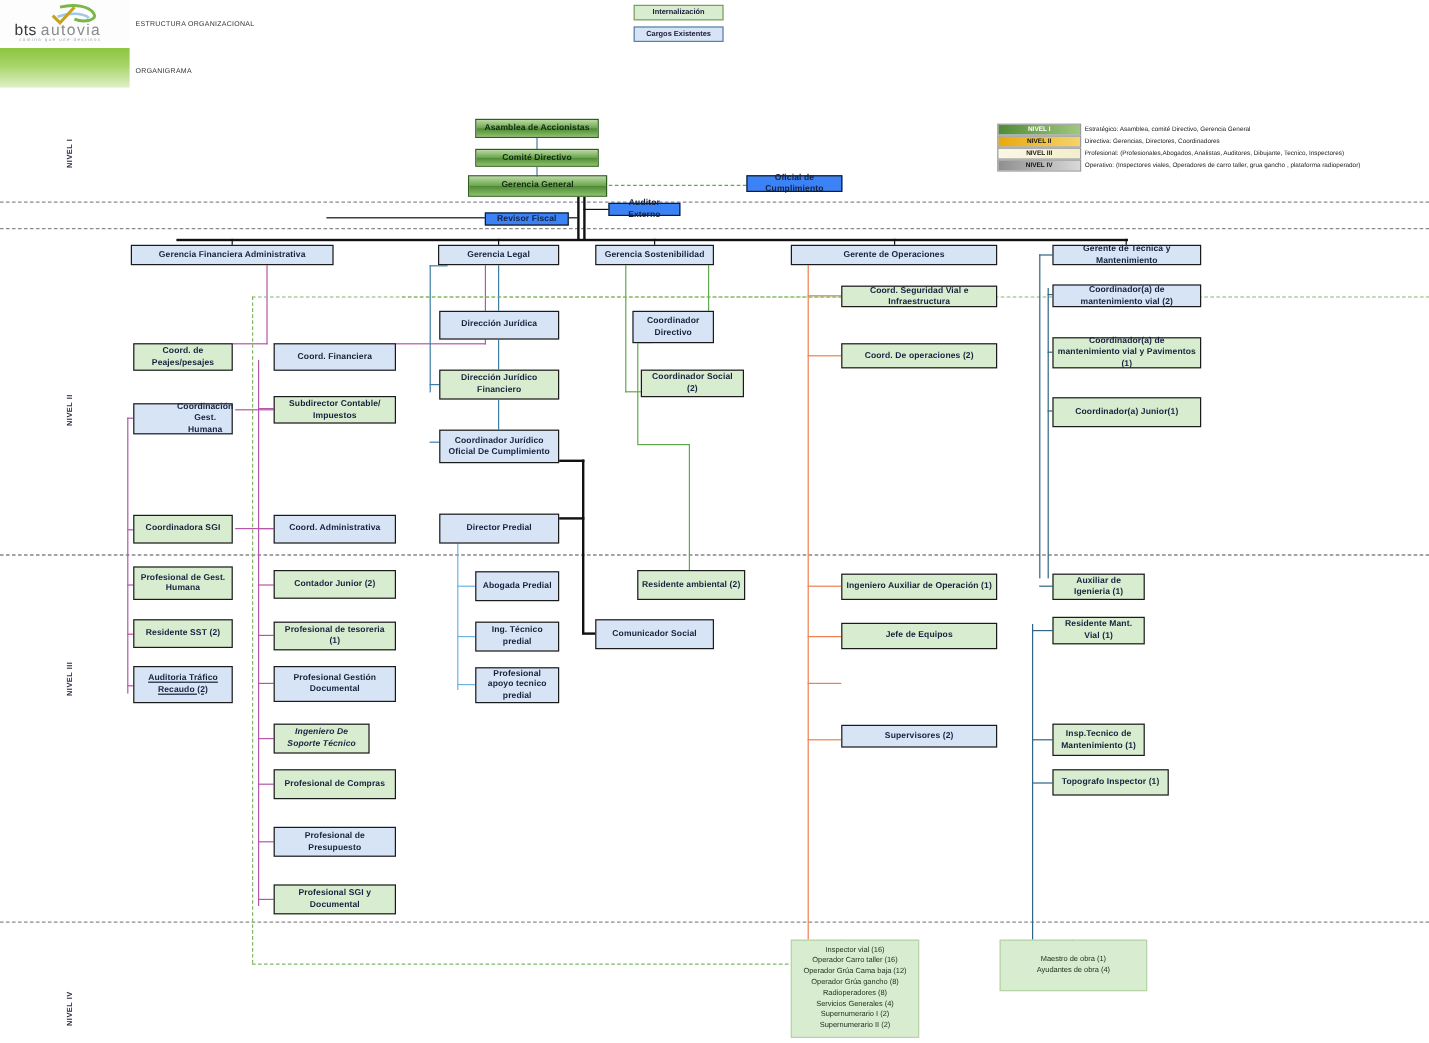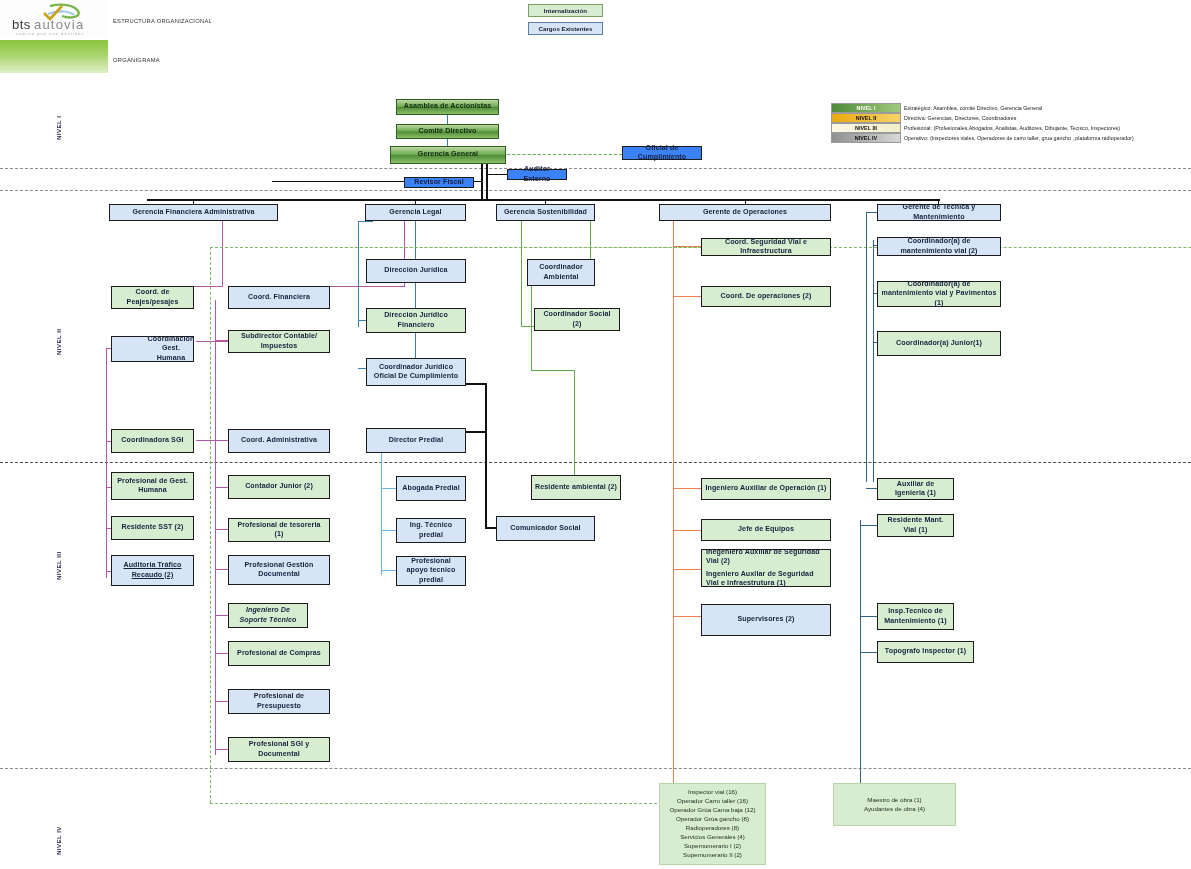--- a/index.html
+++ b/index.html
@@ -288,34 +288,30 @@
   <div class="node green" style="left:228px;top:737px;width:102px;height:25px;">Profesional SGI y Documental</div>
 
   <div class="node blue" style="left:366px;top:259px;width:100px;height:24px;">Dirección Jurídica</div>
   <div class="node green" style="left:366px;top:308px;width:100px;height:25px;">Dirección Jurídico Financiero</div>
   <div class="node blue" style="left:366px;top:358px;width:100px;height:28px;">Coordinador Jurídico Oficial De Cumplimiento</div>
   <div class="node blue" style="left:366px;top:428px;width:100px;height:25px;">Director Predial</div>
   <div class="node blue" style="left:396px;top:476px;width:70px;height:25px;">Abogada Predial</div>
   <div class="node blue" style="left:396px;top:518px;width:70px;height:25px;">Ing. Técnico predial</div>
   <div class="node blue" style="left:396px;top:556px;width:70px;height:30px;">Profesional apoyo tecnico predial</div>
 
-  <div class="node blue" style="left:527px;top:259px;width:68px;height:27px;">Coordinador Ambiental</div>
+  <div class="node blue" style="left:527px;top:259px;width:68px;height:27px;">Coordinador Directivo</div>
   <div class="node green" style="left:534px;top:308px;width:86px;height:23px;">Coordinador Social (2)</div>
   <div class="node green" style="left:531px;top:475px;width:90px;height:25px;">Residente ambiental (2)</div>
   <div class="node blue" style="left:496px;top:516px;width:99px;height:25px;">Comunicador Social</div>
 
   <div class="node green" style="left:701px;top:238px;width:130px;height:18px;">Coord. Seguridad  Vial e Infraestructura</div>
   <div class="node green" style="left:701px;top:286px;width:130px;height:21px;">Coord. De operaciones (2)</div>
   <div class="node green" style="left:701px;top:478px;width:130px;height:22px;">Ingeniero Auxiliar de Operación (1)</div>
   <div class="node green" style="left:701px;top:519px;width:130px;height:22px;">Jefe de Equipos</div>
-  <div class="node green" style="left:701px;top:549px;width:130px;height:38px;flex-direction:column;justify-content:center;align-items:flex-start;text-align:left;padding-left:4px;">
-    <span>Inegeniero Auxiliar de Seguridad Vial (2)</span>
-    <span style="margin-top:3px;">Ingeniero Auxilar de Seguridad Vial e Infraestrutura (1)</span>
-  </div>
-  <div class="node blue" style="left:701px;top:604px;width:130px;height:32px;">Supervisores (2)</div>
+  <div class="node blue" style="left:701px;top:604px;width:130px;height:19px;">Supervisores (2)</div>
 
   <div class="node blue" style="left:877px;top:237px;width:124px;height:19px;">Coordinador(a) de mantenimiento vial (2)</div>
   <div class="node green" style="left:877px;top:281px;width:124px;height:26px;">Coordinador(a) de mantenimiento vial y Pavimentos (1)</div>
   <div class="node green" style="left:877px;top:331px;width:124px;height:25px;">Coordinador(a) Junior(1)</div>
   <div class="node green" style="left:877px;top:478px;width:77px;height:22px;">Auxiliar de Igenieria (1)</div>
   <div class="node green" style="left:877px;top:514px;width:77px;height:23px;">Residente Mant. Vial (1)</div>
   <div class="node green" style="left:877px;top:603px;width:77px;height:27px;">Insp.Tecnico de Mantenimiento (1)</div>
   <div class="node green" style="left:877px;top:641px;width:97px;height:22px;">Topografo Inspector (1)</div>
 
   <div class="listbox" style="left:659px;top:783px;width:107px;height:82px;flex-direction:column;">

